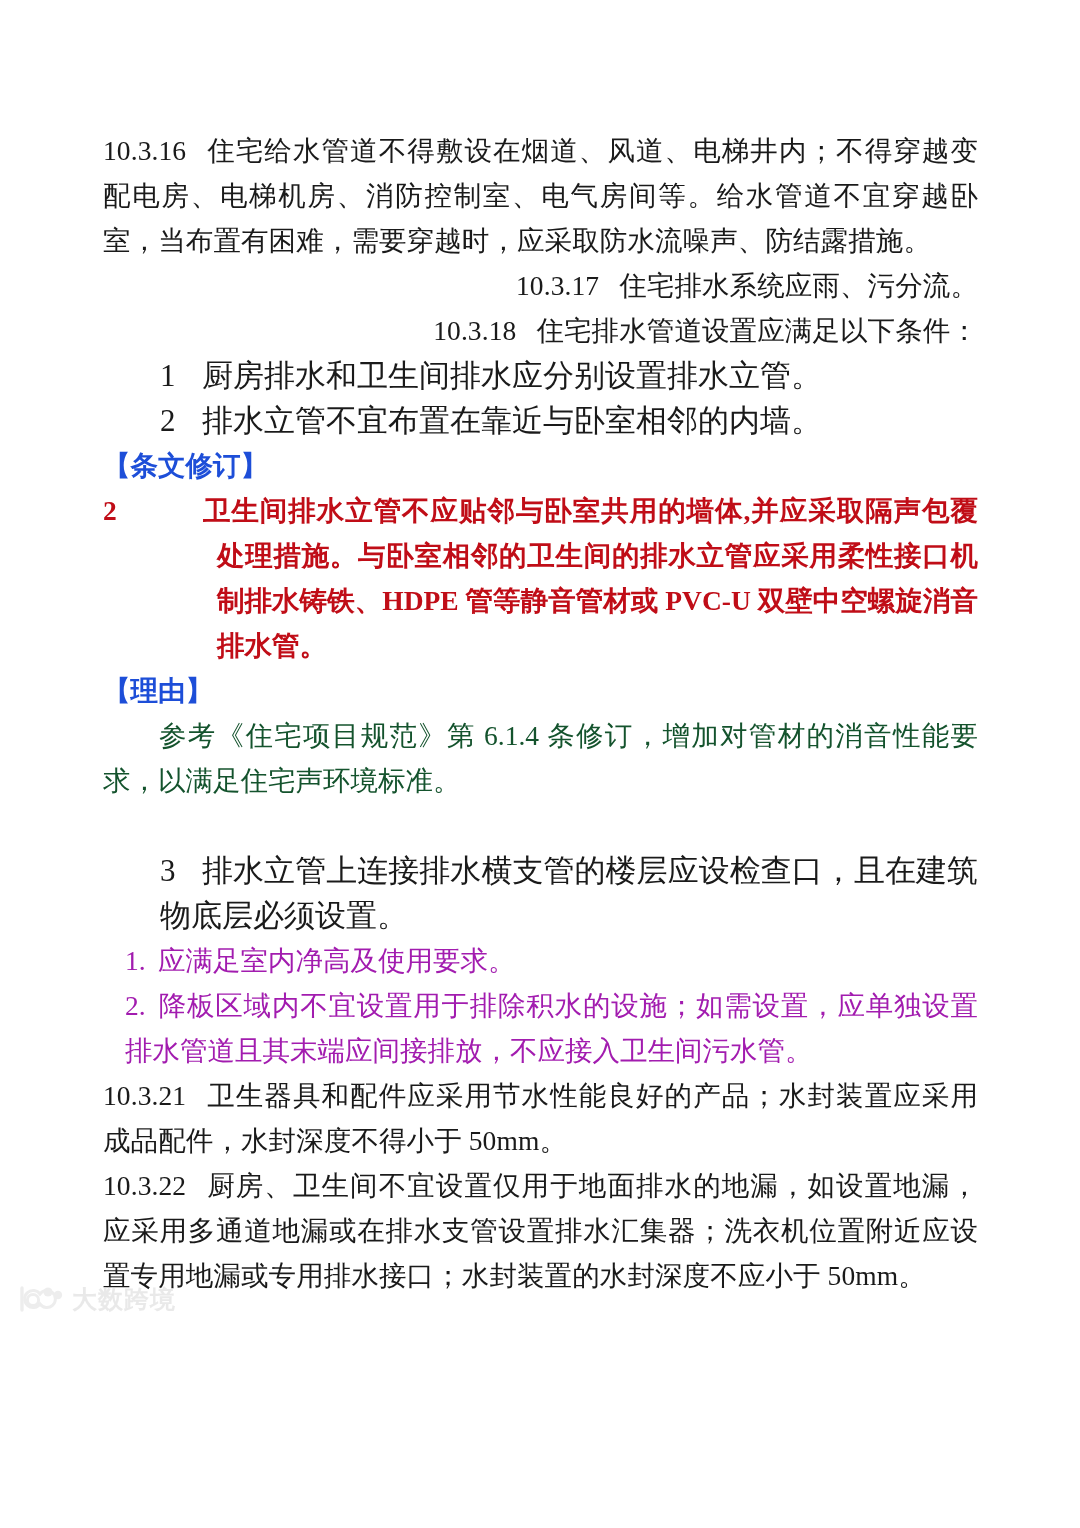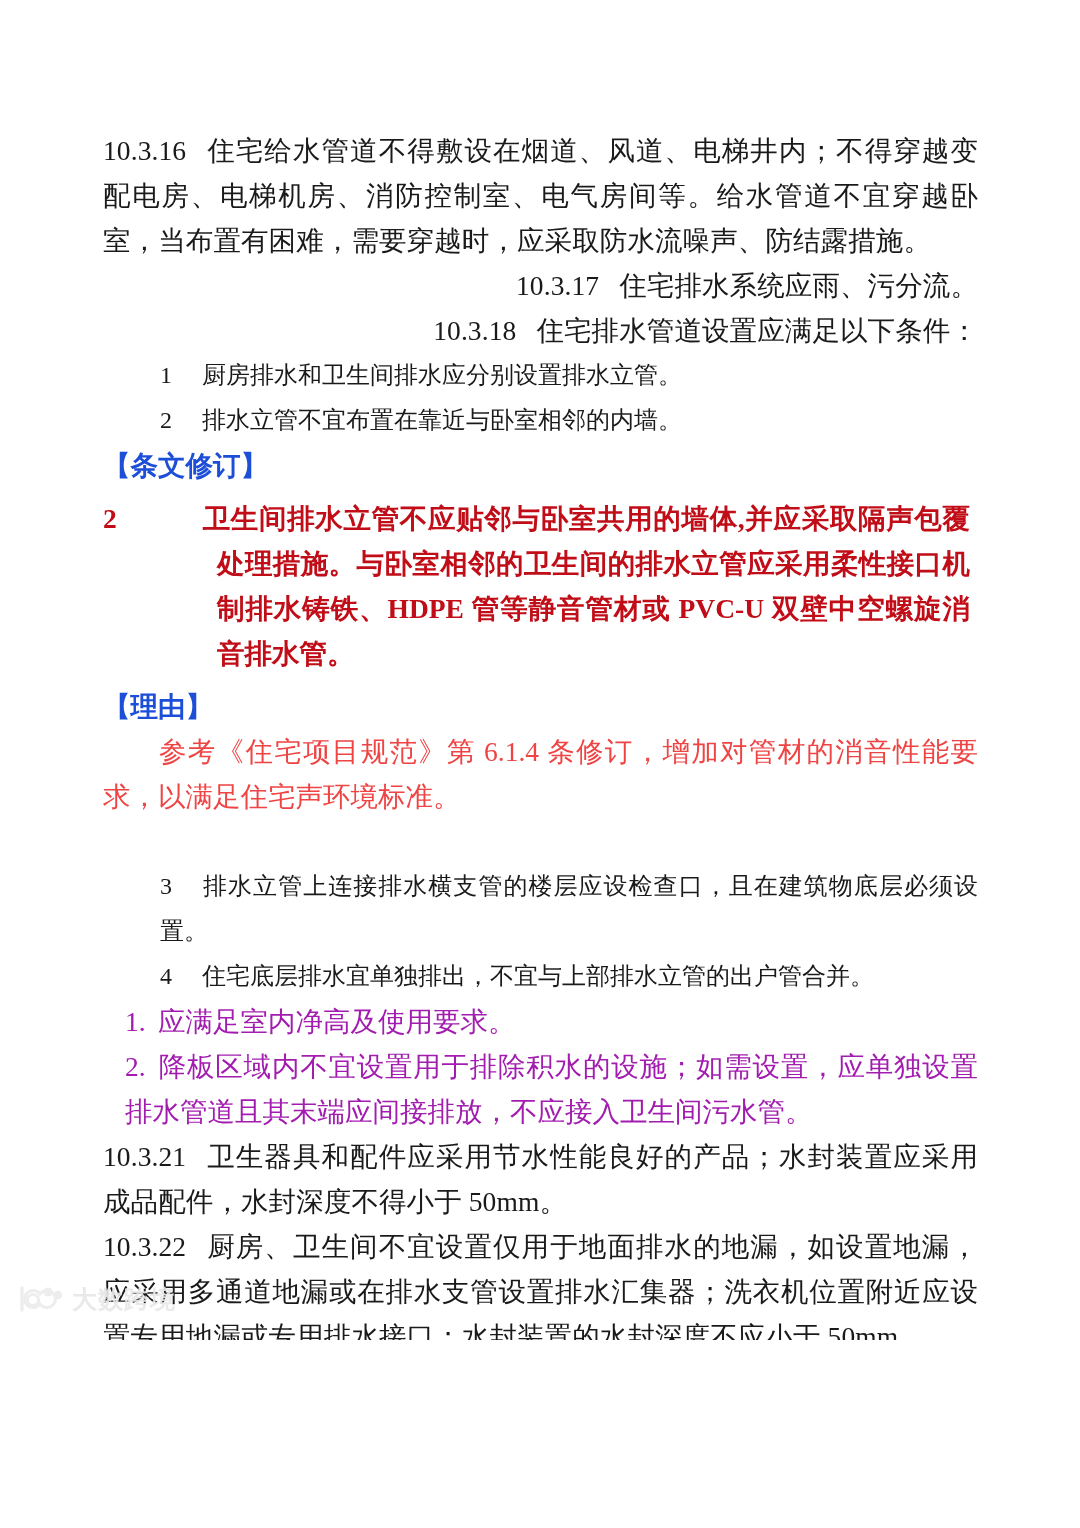--- a/index.html
+++ b/index.html
@@ -36,21 +36,21 @@
   .para.tight { text-align: right; }
 
   .num {
     
     font-family: "Liberation Serif", "DejaVu Serif", serif;
   }
   .gap-after-num { display: inline-block; width: 20px; }
 
   
   .item {
-    font-size: 24px;
+    font-size: 31px;
     line-height: 45px;
     color: #1a1a1a;
     margin: 0;
     padding-left: 57px;
     text-indent: 0;
     text-align: justify;
     text-justify: inter-ideograph;
   }
   .item .marker { display: inline-block; min-width: 42px; }
 
@@ -69,31 +69,31 @@
     line-height: 45px;
     font-weight: bold;
     color: #1d4ed8;
     margin: 0;
   }
   .red-body {
     font-size: 27.5px;
     line-height: 45px;
     font-weight: bold;
     color: #c00d17;
-    margin: 8px;
+    margin: 0;
     text-align: justify;
     text-justify: inter-ideograph;
   }
   .red-body .marker { display: inline-block; min-width: 42px; }
   .red-body.indent2 { padding-left: 57px; text-indent: -57px; margin-left: 57px; }
 
   .red-reason {
     font-size: 27.5px;
     line-height: 45px;
-    color: #ef4444;
+    color: #14532d;
     margin: 0;
     text-indent: 56px;
     text-align: justify;
     text-justify: inter-ideograph;
   }
 
   .blank-line { height: 45px; }
 
   
   .page-number {
@@ -147,21 +147,20 @@
     <p class="red-body indent2"><span class="marker">2</span><span>卫生间排水立管不应贴邻与卧室共用的墙体,并应采取隔声包覆处理措施。与卧室相邻的卫生间的排水立管应采用柔性接口机制排水铸铁、HDPE 管等静音管材或 PVC-U 双壁中空螺旋消音排水管。</span></p>
 
     <p class="red-head">【理由】</p>
 
     <p class="red-reason">参考《住宅项目规范》第 6.1.4 条修订，增加对管材的消音性能要求，以满足住宅声环境标准。</p>
 
     <div class="blank-line"></div>
 
     <p class="item"><span class="marker">3</span><span>排水立管上连接排水横支管的楼层应设检查口，且在建筑物底层必须设置。</span></p>
 
-    <p class="item tight"><span class="marker">4</span><span>住宅底层排水宜单独排出，不宜与上部排水立管的出户管合并。</span></p>
 
 
 
     <p class="item-dot tight"><span class="marker">1.</span><span>应满足室内净高及使用要求。</span></p>
 
     <p class="item-dot"><span class="marker">2.</span><span>降板区域内不宜设置用于排除积水的设施；如需设置，应单独设置排水管道且其末端应间接排放，不应接入卫生间污水管。</span></p>
 
     <p class="para"><span class="num">10.3.21</span><span class="gap-after-num"></span><span>卫生器具和配件应采用节水性能良好的产品；水封装置应采用成品配件，水封深度不得小于 50mm。</span></p>
 
     <p class="para"><span class="num">10.3.22</span><span class="gap-after-num"></span><span>厨房、卫生间不宜设置仅用于地面排水的地漏，如设置地漏，应采用多通道地漏或在排水支管设置排水汇集器；洗衣机位置附近应设置专用地漏或专用排水接口；水封装置的水封深度不应小于 50mm。</span></p>

